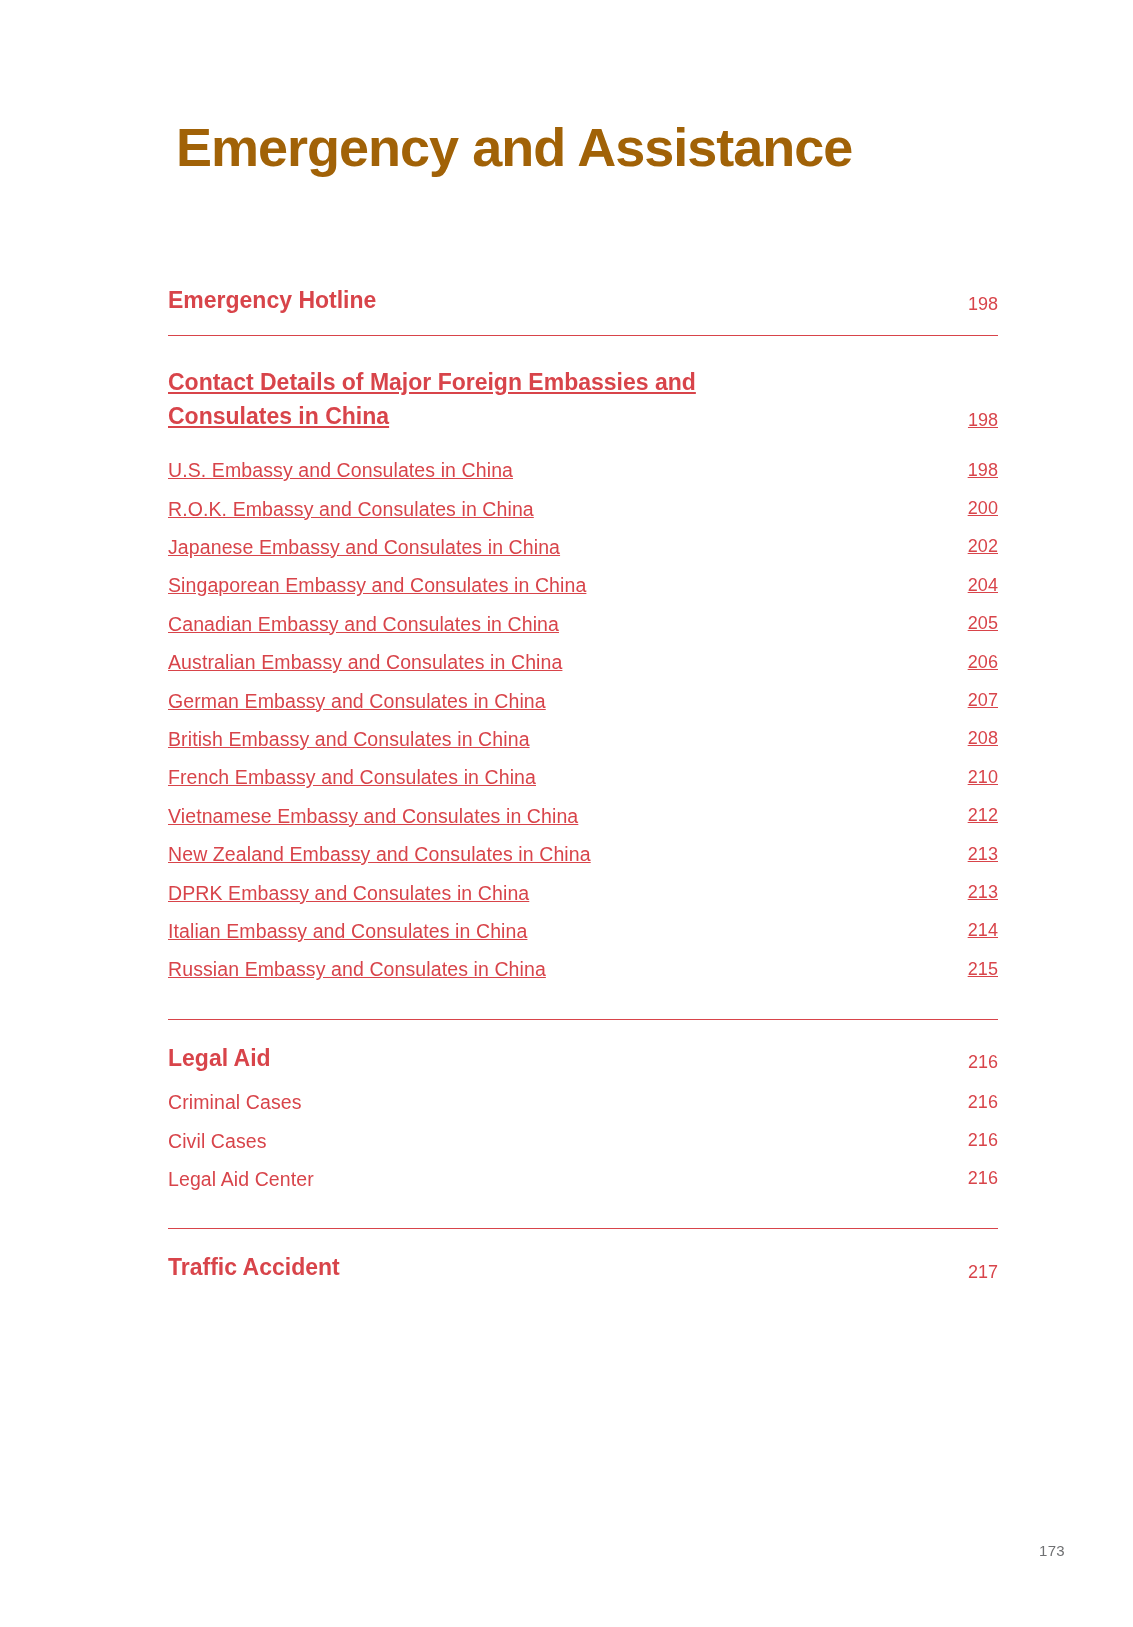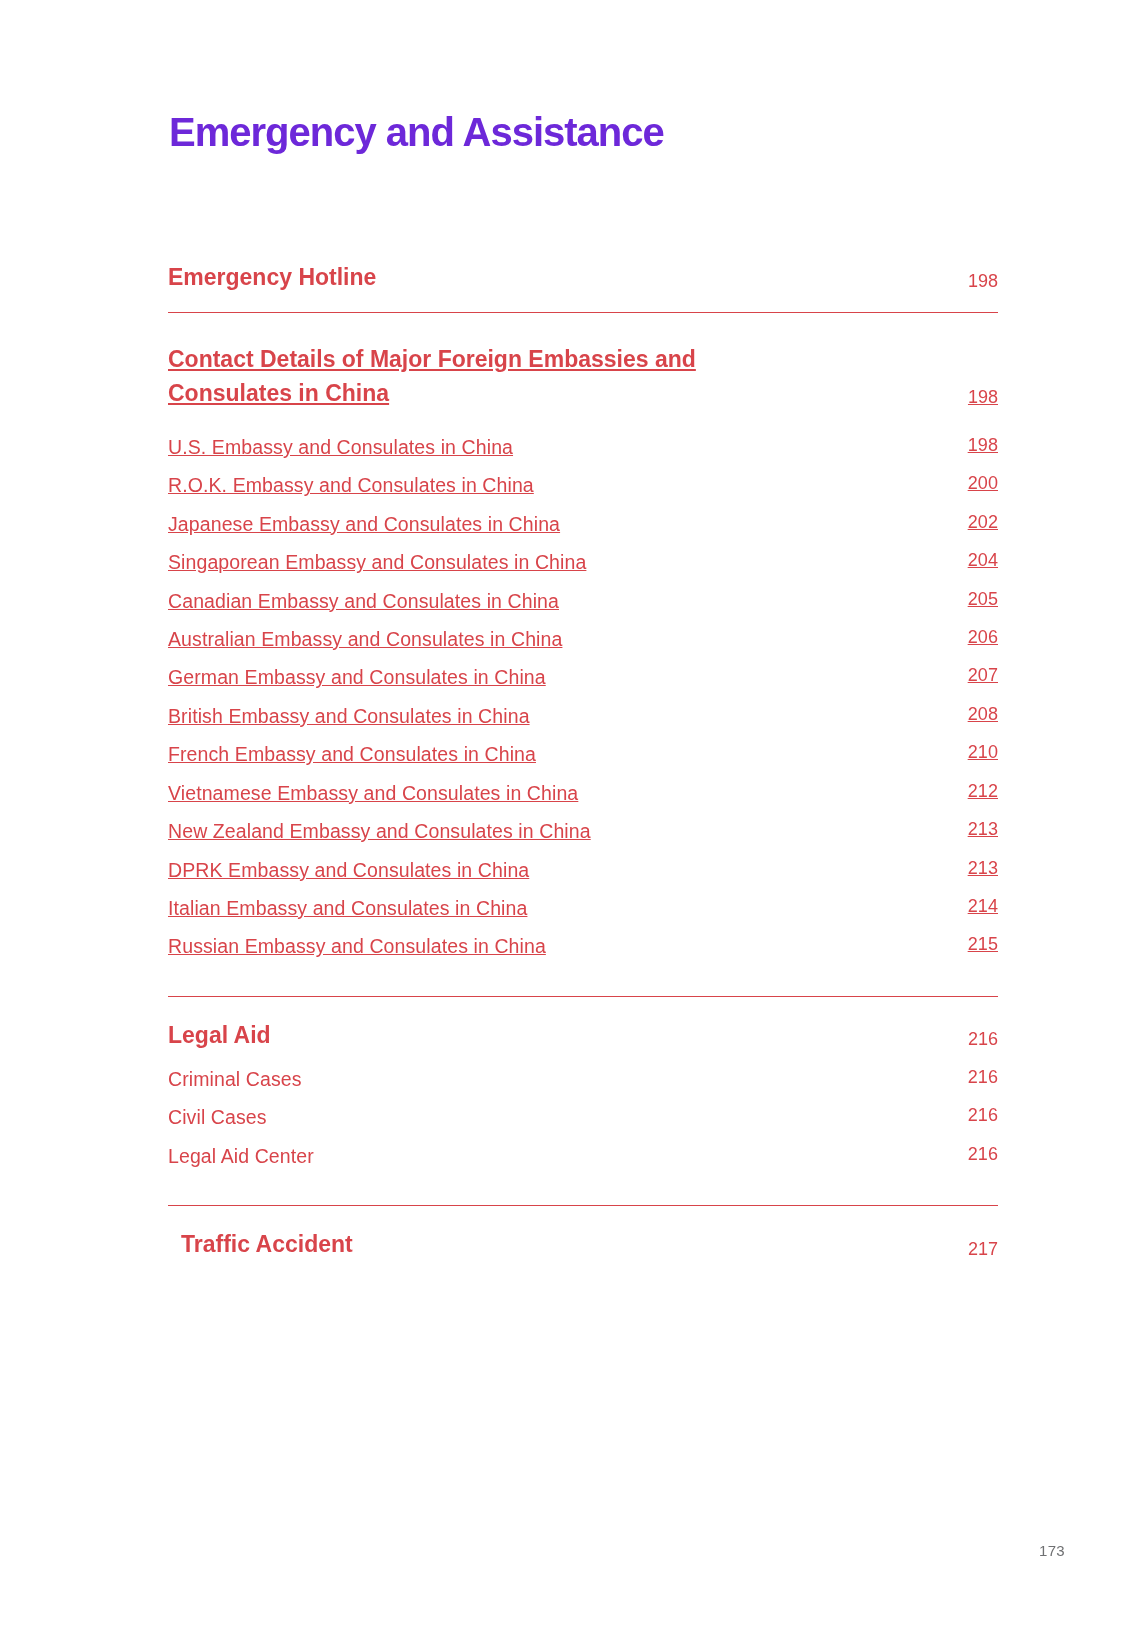--- a/index.html
+++ b/index.html
@@ -22,25 +22,25 @@
     width: 1133px;
     height: 1627px;
   }
   .content {
     position: absolute;
     left: 168px;
     top: 0;
     width: 830px;
   }
   .doc-title {
-    font-size: 40px;
+    font-size: 54px;
     font-weight: bold;
     letter-spacing: -1px;
-    color: #6d28d9;
-    margin: 1px;
+    color: #a16207;
+    margin: 8px;
     padding-top: 108px;
     line-height: 1.15;
   }
   .toc {
     margin-top: 106px;
   }
   .section {
     position: relative;
   }
   .rule {
@@ -68,21 +68,21 @@
     padding-left: 16px;
     text-align: right;
     min-width: 46px;
   }
   .entries {
     margin-top: 14px;
     padding-bottom: 14px;
   }
   .entry {
     display: flex;
-    align-items: flex-start;
+    align-items: center;
     justify-content: space-between;
     font-size: 19.5px;
     line-height: 1.97;
     font-weight: normal;
     letter-spacing: 0.1px;
   }
   .entry .label {
     white-space: nowrap;
   }
   .entry .page-num {
@@ -90,21 +90,21 @@
     text-align: right;
     min-width: 46px;
     padding-left: 16px;
   }
   .sec-emergency .sec-head { padding-bottom: 2px; }
   .sec-embassies { margin-top: 30px; text-decoration: underline; }
   .sec-embassies .sec-head { align-items: flex-end; }
   .sec-legal { margin-top: 22px; }
   .sec-legal .entries { margin-top: 4px; }
   .sec-traffic { margin-top: 22px; }
-  .sec-traffic .sec-head { padding-bottom: 2px; margin-left: 13px; }
+  .sec-traffic .sec-head { padding-bottom: 2px; }
   .folio {
     position: absolute;
     right: 68px;
     bottom: 68px;
     font-size: 15px;
     color: #6f7072;
     letter-spacing: 0.3px;
   }
 </style>
 </head>

